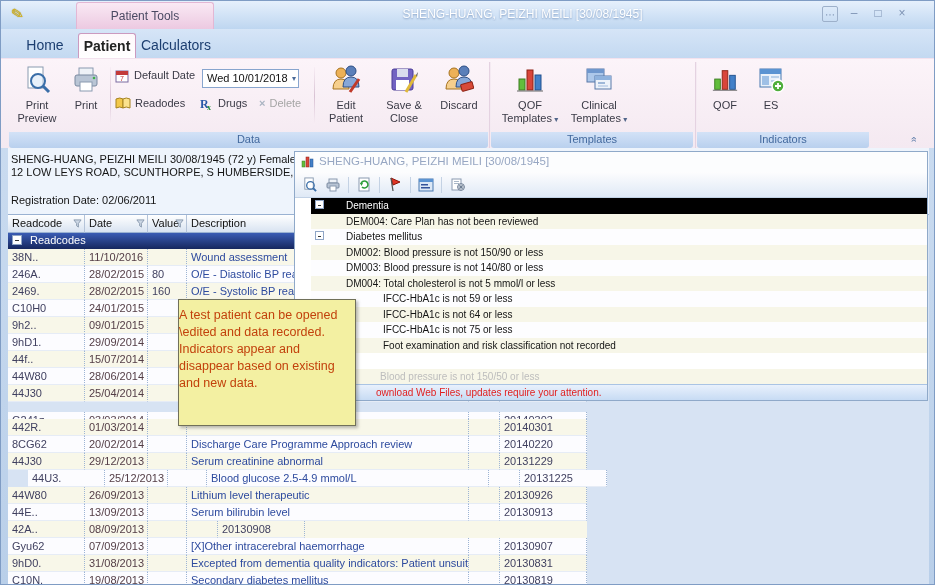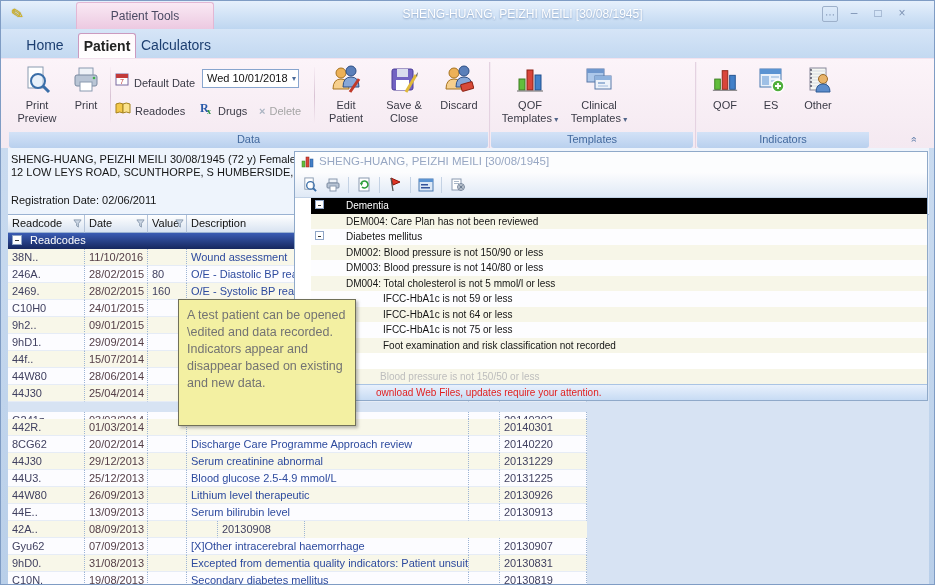--- a/index.html
+++ b/index.html
@@ -32,21 +32,21 @@
 
   
   .ribbon { position:absolute; left:0; top:57px; width:100%; height:90px;
     background:linear-gradient(#fcf4f9,#f4e9f1); border-top:1px solid #f3e2ee; }
   .rbtn { position:absolute; top:4px; height:66px; text-align:center; font-size:11px;
     color:#3a3a46; cursor:default; }
   .rbtn .icn { display:block; height:32px; margin:2px auto 0; }
   .rbtn .lbl { display:block; white-space:pre-line; line-height:13px; margin-top:2px; }
   .rbtn .lbl.drop::after { content:" ▾"; font-size:8px; color:#51658a; }
   .smallitem { position:absolute; height:20px; font-size:11px; color:#3a3a46; display:flex;
-    align-items:flex-end; gap:4px; cursor:default; }
+    align-items:flex-start; gap:4px; cursor:default; }
   .smallitem.disabled { color:#a5a5a5; }
   .combo { position:absolute; width:97px; height:19px; background:#fff; border:1px solid #88a5ce;
     font-size:11px; color:#111; line-height:17px; padding-left:4px; cursor:default; }
   .combo .arrow { position:absolute; right:2px; top:0; font-size:8px; color:#4a6a9a; line-height:17px; }
   .vsep { position:absolute; top:8px; height:58px; width:1px;
     background:linear-gradient(#f8eef5,#d9c3d4,#f8eef5); }
   .gsep { position:absolute; top:3px; height:86px; width:2px;
     background:linear-gradient(90deg,#dcc6d8,#fdf6fb); }
   .gcaption { position:absolute; top:73px; height:16px; border-radius:0 0 3px 3px;
     background:linear-gradient(#d3e2f7,#b9d0ee); text-align:center; font-size:11px;
@@ -101,22 +101,22 @@
   .ttrow.creme { background:#f7f6e8; }
   .ttrow.white { background:#fdfdff; }
   .ttrow.selected { background:#000; color:#fff; }
   .ttrow.alert { background:linear-gradient(#e9f1fc,#c7dbf4); border-top:1px solid #aac4e4; color:#e01f1f; }
   .ttrow.faint { color:#bdbdbd; }
   .ttrow .mbox { position:absolute; left:4px; top:2px; width:9px; height:9px; }
   .ttrow .tlbl { position:absolute; top:0; white-space:nowrap; }
 
   
   .tooltip { position:absolute; left:177px; top:298px; width:178px; height:127px;
-    background:#f3f0a2; border:1px solid #70705a; z-index:50; padding:7px 8px;
-    font-size:12.5px; line-height:17px; color:#737373; white-space:pre-line;
+    background:#f3f0a2; border:1px solid #70705a; z-index:50; padding:7px 0;
+    font-size:12.5px; line-height:17px; color:#c2410c; white-space:pre-line;
     box-shadow:2px 2px 3px rgba(60,60,60,.35); }
 </style>
 </head>
 <body>
 
 <div class="window">
 
   <div class="titlebar">
     <span class="app-icon">✎</span>
     <div class="ctx-tab">Patient Tools</div>
@@ -288,36 +288,20 @@
             <rect x="4" y="4" width="21" height="18" fill="#eaf1fa" stroke="#4878b0"></rect>
             <rect x="4" y="4" width="21" height="5" fill="#5b93d2"></rect>
             <rect x="6" y="11" width="7" height="9" fill="#9fc0e6"></rect>
             <rect x="15" y="11" width="8" height="2" fill="#b9d0ea"></rect>
             <rect x="15" y="15" width="8" height="2" fill="#b9d0ea"></rect>
             <circle cx="22" cy="21" r="6" fill="#4fae3c" stroke="#fff" stroke-width="1.5"></circle>
             <path d="M22 18 v6 M19 21 h6" stroke="#fff" stroke-width="1.8"></path>
           </svg>
       </span>
       <span class="lbl">ES</span>
-    </div>
-    <div class="rbtn" style="left:793px;width:48px;">
-      <span class="icn">
-        <svg width="30" height="30" viewBox="0 0 30 30">
-            <rect x="7" y="3" width="16" height="22" fill="#f5f7f2" stroke="#88889a"></rect>
-            <path d="M7 6 h16 M7 9 h16 M7 12 h16 M7 15 h16 M7 18 h16 M7 21 h16" stroke="#d5dbe2" stroke-width="1"></path>
-            <circle cx="8" cy="5" r="1" fill="#556"></circle>
-            <circle cx="8" cy="9" r="1" fill="#556"></circle>
-            <circle cx="8" cy="13" r="1" fill="#556"></circle>
-            <circle cx="8" cy="17" r="1" fill="#556"></circle>
-            <circle cx="8" cy="21" r="1" fill="#556"></circle>
-            <circle cx="20" cy="14" r="4.5" fill="#e8b46a" stroke="#9a6a28"></circle>
-            <path d="M13 27 Q13 19 20 19 Q27 19 27 27 Z" fill="#5b8ccb" stroke="#2d5a95"></path>
-          </svg>
-      </span>
-      <span class="lbl">Other</span>
     </div>
 
     <div class="gcaption" style="left:8px;width:479px;">Data</div>
     <div class="gcaption" style="left:490px;width:202px;">Templates</div>
     <div class="gcaption" style="left:696px;width:172px;">Indicators</div>
     <div class="ribbon-collapse">»</div>
   </div>
 
   <div class="content-bg"></div>
 
@@ -444,21 +428,21 @@
           <div class="td extra" style="width: 87px;">20140220</div>
         </div>
         <div class="trow even" style="top: 238px;">
           <div class="td code" style="width: 77px;">44J30</div>
           <div class="td date" style="width: 63px;">29/12/2013</div>
           <div class="td val" style="width: 39px;"></div>
           <div class="td desc" style="width: 282px;">Serum creatinine abnormal</div>
           <div class="td val" style="width: 31px;"></div>
           <div class="td extra" style="width: 87px;">20131229</div>
         </div>
-        <div class="trow odd" style="top: 255px;">
+        <div class="trow odd" style="top: 255px; margin-left: 20px;">
           <div class="td code" style="width: 77px;">44U3.</div>
           <div class="td date" style="width: 63px;">25/12/2013</div>
           <div class="td val" style="width: 39px;"></div>
           <div class="td desc" style="width: 282px;">Blood glucose 2.5-4.9 mmol/L</div>
           <div class="td val" style="width: 31px;"></div>
           <div class="td extra" style="width: 87px;">20131225</div>
         </div>
         <div class="trow even" style="top: 272px;">
           <div class="td code" style="width: 77px;">44W80</div>
           <div class="td date" style="width: 63px;">26/09/2013</div>

